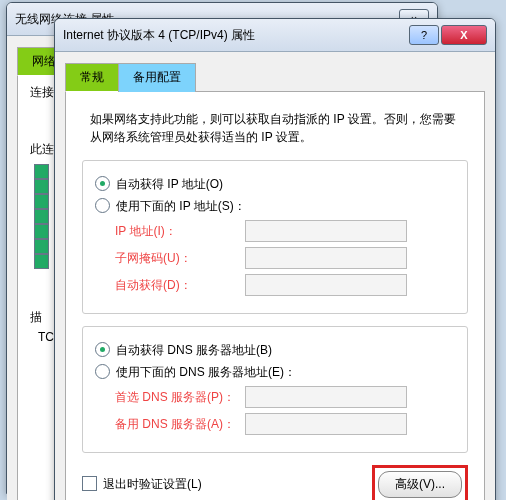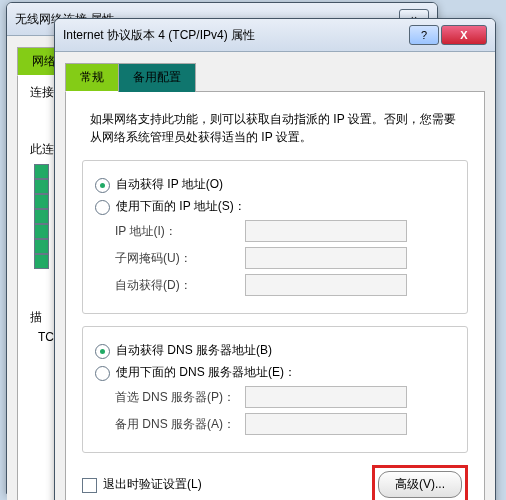--- a/index.html
+++ b/index.html
@@ -4,32 +4,32 @@
 <style>
 body{margin:0;font:12px "Microsoft YaHei",SimSun,Arial;background:#c8d8e8;width:506px;height:500px;overflow:hidden}
 .win{position:absolute;background:#fff;border:1px solid #456;border-radius:6px 6px 0 0;box-shadow:0 2px 8px rgba(0,0,0,.3)}
 .titlebar{background:linear-gradient(#e8eef7,#d0dcec);padding:6px 8px;border-radius:5px 5px 0 0;display:flex;align-items:center;border-bottom:1px solid #9ab}
 .titlebar .title{flex:1;font-size:12px}
 .tbtn{width:28px;height:18px;margin-left:2px;border:1px solid #567;border-radius:3px;display:flex;align-items:center;justify-content:center;font-size:11px;background:linear-gradient(#eef3fa,#c8d6e8)}
 .tbtn.close{width:44px;background:linear-gradient(#e68,#c23);color:#fff;font-weight:bold}
 .tbtn.help{background:linear-gradient(#cfe2ff,#9bc4ff)}
 .body{padding:10px;background:#f0f0f0}
 .tabs{display:flex;border-bottom:1px solid #aaa;margin-bottom:0}
-.tab{padding:5px 14px;border:1px solid #aaa;border-bottom:none;background:#0f766e;margin-right:-1px;font-size:12px;position:relative;top:1px}
+.tab{padding:5px 14px;border:1px solid #aaa;border-bottom:none;background:#7dd3fc;margin-right:-1px;font-size:12px;position:relative;top:1px}
 .tab.active{background:#84cc16;border-bottom:1px solid #fff}
 .panel{border:1px solid #aaa;padding:14px 16px 18px;background:#fff;margin-top:-1px}
 .info{margin:4px 8px 14px;line-height:1.5}
 .group{border:1px solid #ccc;border-radius:3px;padding:10px 12px 12px;margin-bottom:12px}
-.radio-row{display:flex;align-items:flex-end;margin:5px 0}
+.radio-row{display:flex;align-items:flex-start;margin:5px 0}
 .radio{width:13px;height:13px;border:1px solid #678;border-radius:50%;margin-right:6px;display:flex;align-items:center;justify-content:center;background:#fff}
 .radio.sel::after{content:"";width:5px;height:5px;background:#2a6;border-radius:50%}
 .field-row{display:flex;align-items:center;margin:5px 0 5px 20px}
-.field-label{width:130px;color:#404040}
+.field-label{width:130px;color:#ef4444}
 .field-input{flex:1;height:20px;border:1px solid #bbb;background:#f4f4f4;max-width:160px}
-.check-row{display:flex;align-items:flex-end;margin-top:0}
+.check-row{display:flex;align-items:flex-start;margin-top:0}
 .chk{width:13px;height:13px;border:1px solid #678;margin-right:6px;background:#fff}
 .btn{border:1px solid #888;background:linear-gradient(#fefefe,#e2e2e2);padding:4px 16px;font-size:12px;border-radius:11px}
 .bottom-row{display:flex;justify-content:space-between;align-items:center;margin-top:6px}
 .highlight{border:3px solid #d22;padding:3px;display:inline-block}
 .back-content{padding:8px 12px;font-size:12px}
 </style>
 </head>
 <body>
 
 <div class="win" style="left:6px;top:2px;width:430px;height:490px">

